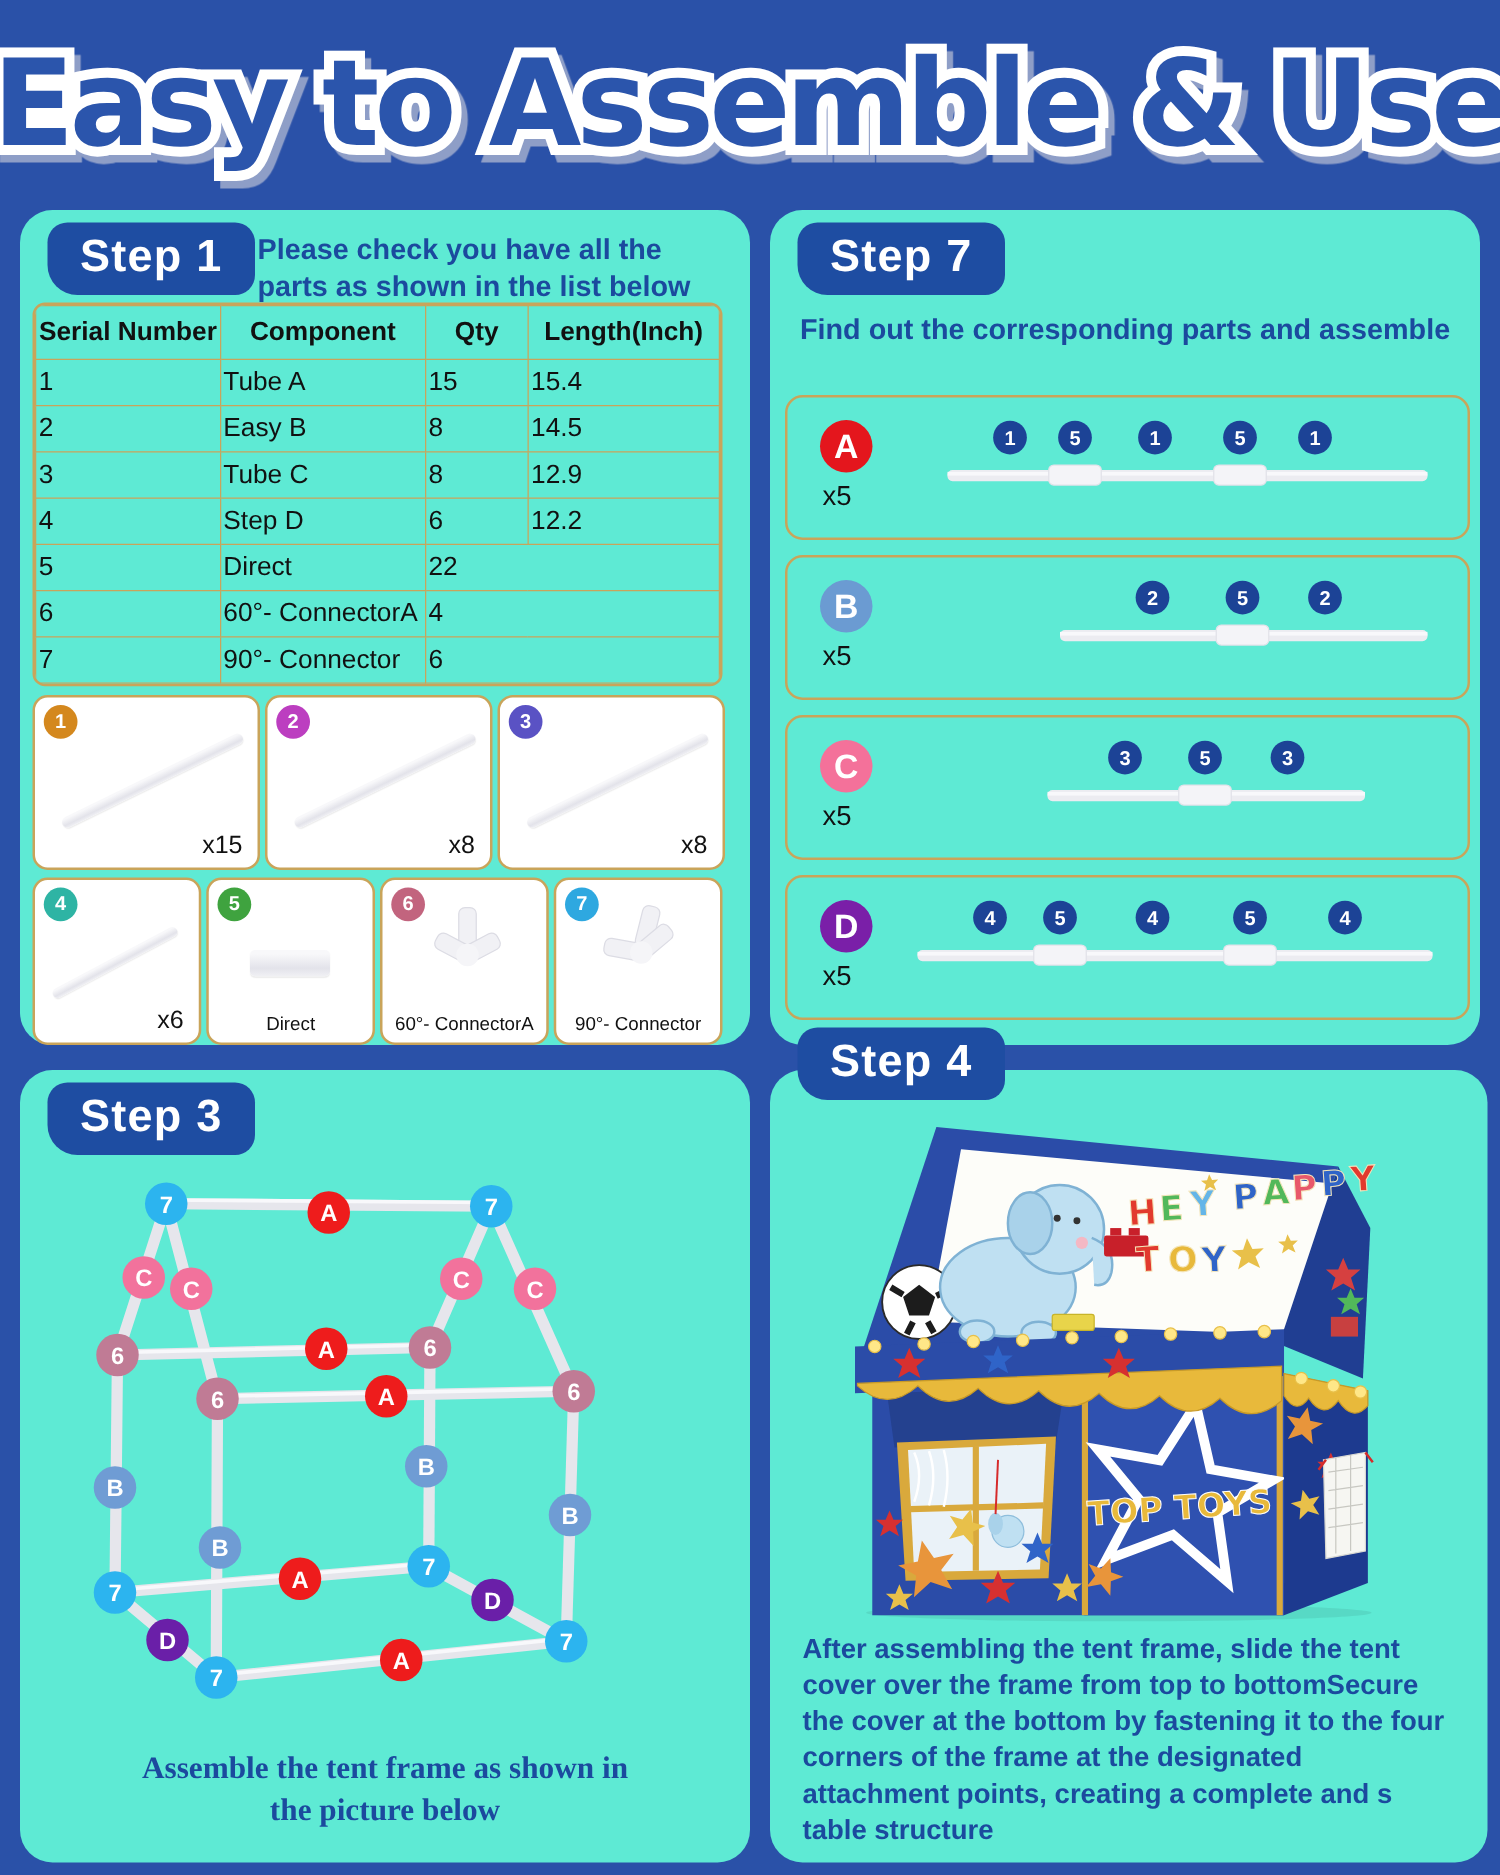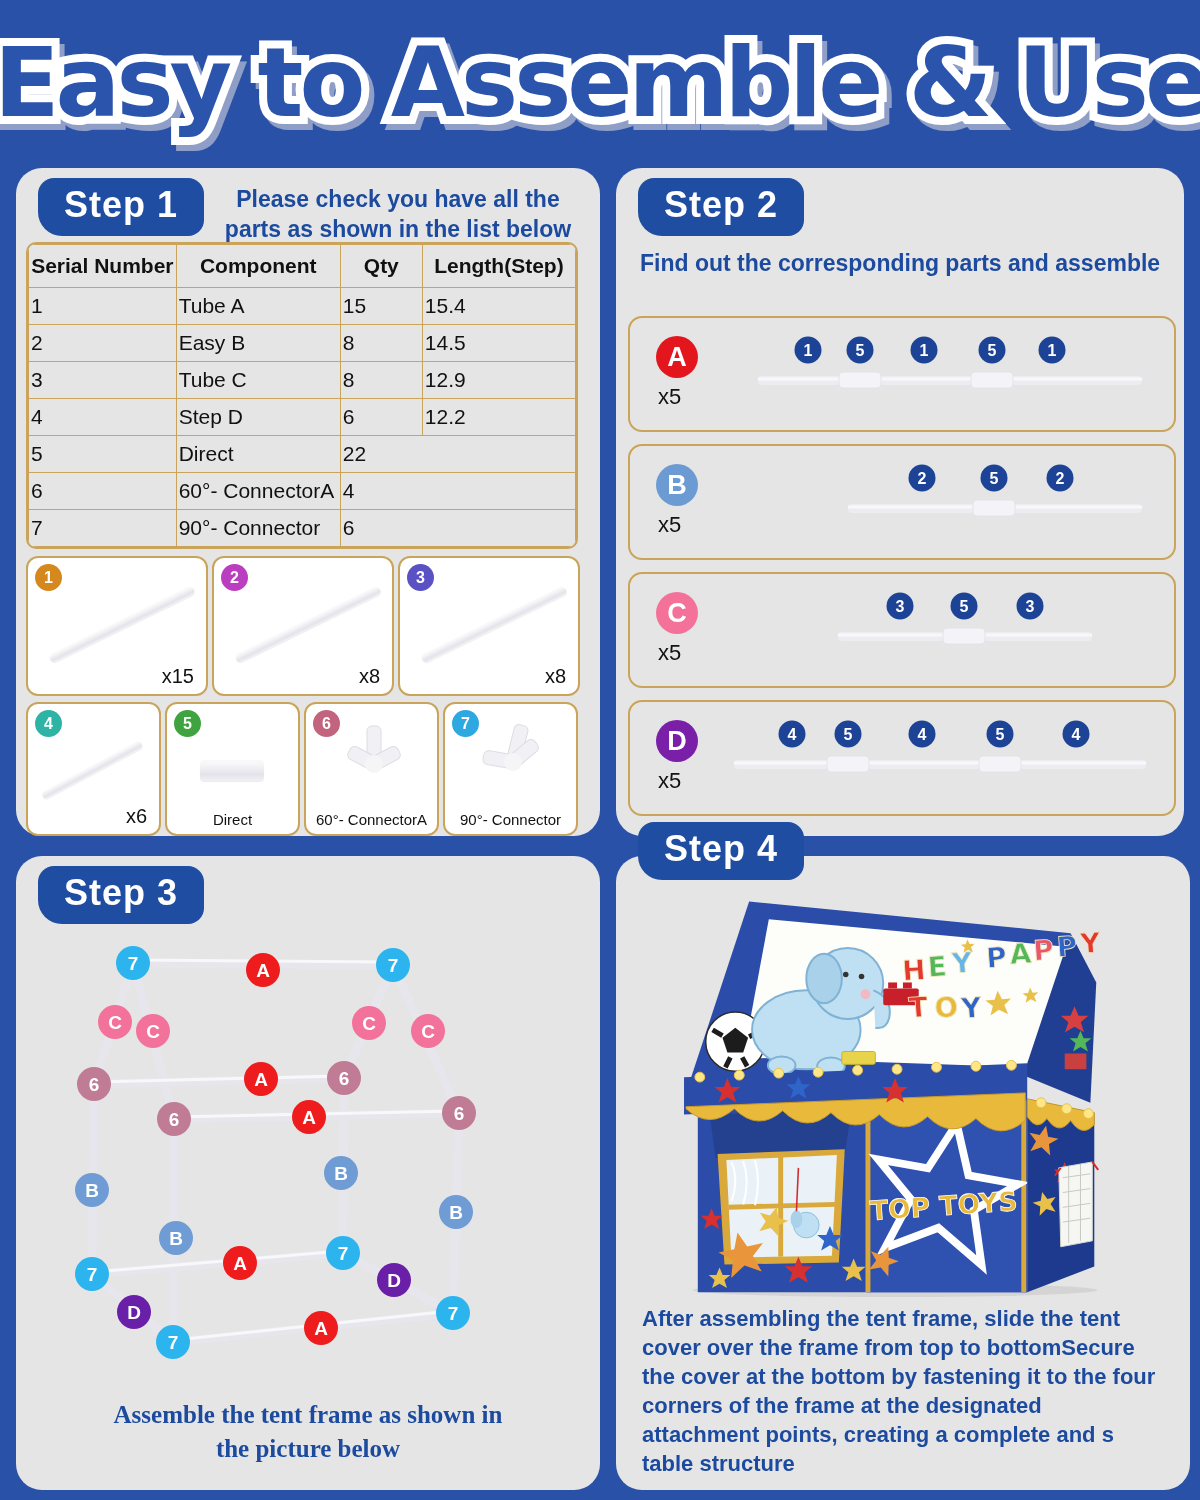--- a/index.html
+++ b/index.html
@@ -1,28 +1,28 @@
 <!DOCTYPE html>
 <html><head>
 <meta charset="utf-8">
 <style>
   html,body{margin:0;padding:0;}
   body{width:1200px;height:1500px;background:#2A51A8;position:relative;overflow:hidden;
        font-family:"Liberation Sans", sans-serif;}
-  .panel{position:absolute;background:#e5e5e5;border-radius:26px;}
+  .panel{position:absolute;background:#5eead4;border-radius:26px;}
   #panel1{left:16px;top:168px;width:584px;height:668px;}
   #panel2{left:616px;top:168px;width:568px;height:668px;}
   #panel3{left:16px;top:856px;width:584px;height:634px;}
   #panel4{left:616px;top:856px;width:574px;height:634px;}
   .step-badge{position:absolute;left:22px;top:10px;background:#1E4DA2;color:#fff;
       font-size:36px;font-weight:bold;padding:6px 26px 10px 26px;border-radius:16px;
       border-bottom-left-radius:24px;letter-spacing:1px;}
   #panel4 .step-badge{top:-34px;}
   .heading{position:absolute;color:#1B4A9E;font-weight:bold;font-size:23px;line-height:30px;}
-  #s1-heading{left:190px;top:16px;width:384px;text-align:center;}
+  #s1-heading{left:190px;top:16px;width:384px;}
   #s2-heading{left:24px;top:80px;width:530px;text-align:left;}
   
   #s1-table-wrap{position:absolute;left:10px;top:74px;width:548px;border:2px solid #C9A45A;
       border-radius:10px;overflow:hidden;}
   table{border-collapse:collapse;width:100%;}
   th,td{border:1px solid #C9A45A;font-size:21px;color:#111;height:36px;padding:0 2px;}
   th{font-weight:bold;height:42px;}
   td{font-weight:normal;}
   .col-serial{width:27%;} .col-comp{width:30%;} .col-qty{width:15%;} .col-len{width:28%;}
   
@@ -75,21 +75,21 @@
     <div>parts as shown in the list below</div>
   </div>
 
   <div id="s1-table-wrap">
   <table>
     <thead>
       <tr>
         <th class="col-serial">Serial Number</th>
         <th class="col-comp">Component</th>
         <th class="col-qty">Qty</th>
-        <th class="col-len">Length(Step)</th>
+        <th class="col-len">Length(Inch)</th>
       </tr>
     </thead>
     <tbody>
       <tr>
         <td>1</td>
         <td>Tube A</td>
         <td>15</td>
         <td>15.4</td>
       </tr>
       <tr>
@@ -175,21 +175,21 @@
         <rect x="-7" y="-6" width="14" height="36" rx="5" fill="#F1F1F5" stroke="#DCDCE4" transform="rotate(100)"></rect>
         <rect x="-7" y="-6" width="14" height="36" rx="5" fill="#F1F1F5" stroke="#DCDCE4" transform="rotate(-130)"></rect>
         <circle r="9" fill="#F5F5F8"></circle>
       </g>
     </svg>
     <span class="plabel">90°- Connector</span>
   </div>
 </div>
 
 <div class="panel" id="panel2">
-  <div class="step-badge">Step 2</div>
+  <div class="step-badge">Step 7</div>
   <div class="heading" id="s2-heading">
     <div>Find out the corresponding parts and assemble</div>
   </div>
 
   <div class="abox" style="top:148px;">
     <span class="letter lA">A</span>
     <span class="xcount">x5</span>
     <svg width="470" height="112" viewBox="0 0 470 112">
       <rect x="58" y="58" width="384" height="9" rx="4" fill="#ECECF1"></rect>
       <rect x="58" y="59.5" width="384" height="3" fill="#F8F8FB"></rect>

